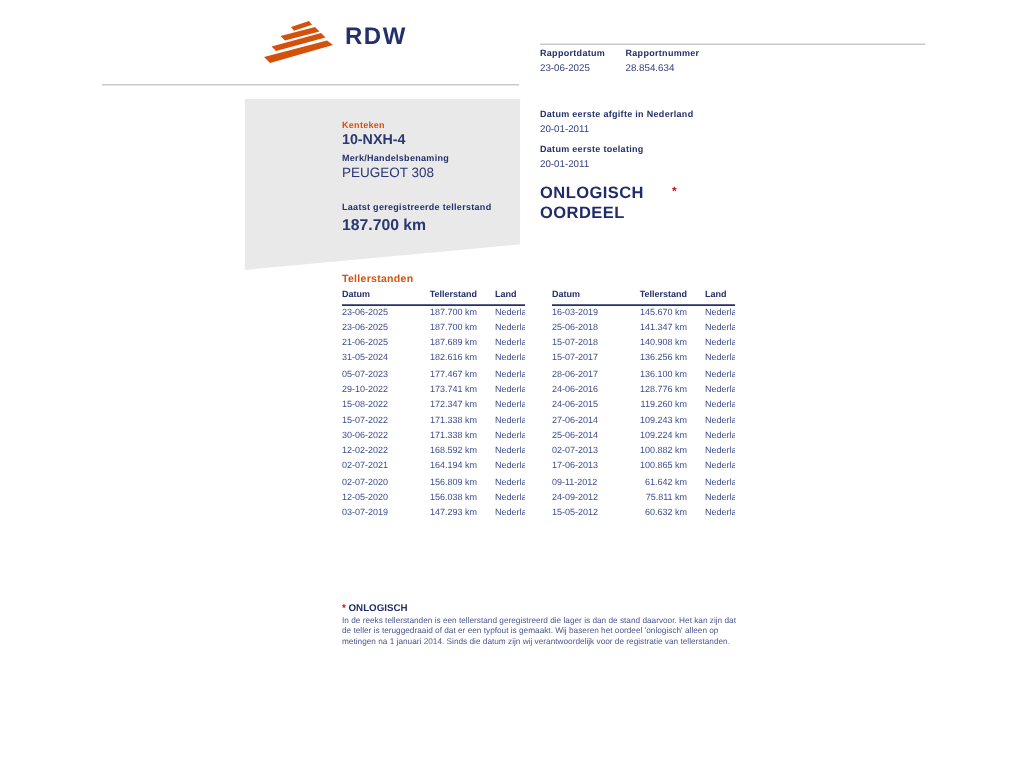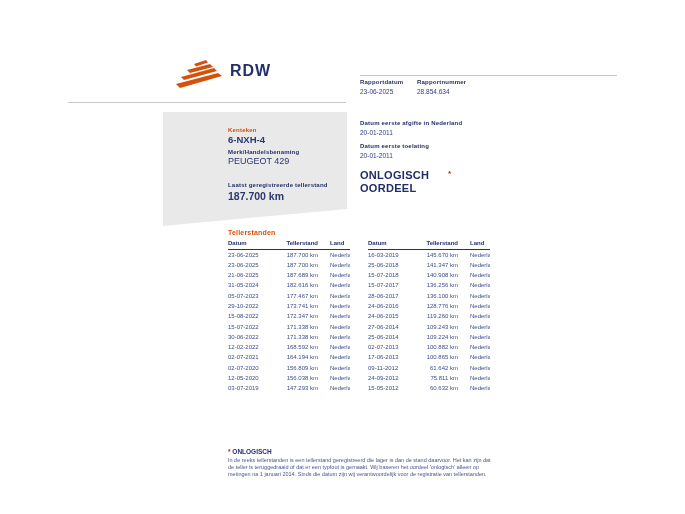--- a/index.html
+++ b/index.html
@@ -5,21 +5,21 @@
   :root{
     --orange:#D4510C;
     --navy:#23306C;
     --red:#C8171B;
     --panel-gray:#E9E9E9;
     --cell:#3D4D8C;
     --muted:#7A82A6;
   }
   *{margin:0;padding:0;box-sizing:border-box;-webkit-text-size-adjust:none;}
   body{background:#ffffff;font-family:"Liberation Sans",sans-serif;}
-  .page{position:relative;width:685px;height:434px;background:#ffffff;overflow:hidden;margin-top:46px;}
+  .page{position:relative;width:685px;height:434px;background:#ffffff;overflow:hidden;}
   .abs{position:absolute;}
   .lbl{font-size:6px;line-height:7px;font-weight:700;color:var(--navy);letter-spacing:.2px;white-space:nowrap;}
   .lbl.orange{color:var(--orange);}
   .val{font-size:6.5px;line-height:8px;color:#33417E;white-space:nowrap;}
   .rule{height:1px;background:#c9c9c9;}
   .logo-text{font-size:16px;font-weight:700;color:var(--navy);letter-spacing:1px;}
   .report-title{font-size:13px;font-weight:700;color:var(--orange);letter-spacing:.2px;white-space:nowrap;}
   .panel{background:var(--panel-gray);clip-path:polygon(0 0,100% 0,100% 85%,0 100%);}
   .big-val{font-size:9.5px;font-weight:700;color:#2A3770;white-space:nowrap;}
   .merk-val{font-size:9px;font-weight:400;color:#2A3770;white-space:nowrap;}
@@ -59,23 +59,23 @@
   <div class="abs rule" style="left:360px;top:29px;width:257px;"></div>
 
   <div class="abs lbl" style="left:360px;top:33px;">Rapportdatum</div>
   <div class="abs lbl" style="left:417px;top:33px;">Rapportnummer</div>
   <div class="abs val" style="left:360px;top:42px;">23-06-2025</div>
   <div class="abs val" style="left:417px;top:42px;">28.854.634</div>
 
   <div class="abs panel" style="left:163px;top:66px;width:184px;height:114px;"></div>
 
   <div class="abs lbl orange" style="left:228px;top:81px;">Kenteken</div>
-  <div class="abs big-val" style="left:228px;top:88px;">6-NXH-4</div>
+  <div class="abs big-val" style="left:228px;top:88px;">10-NXH-4</div>
   <div class="abs lbl" style="left:228px;top:103px;">Merk/Handelsbenaming</div>
-  <div class="abs merk-val" style="left:228px;top:110px;">PEUGEOT 429</div>
+  <div class="abs merk-val" style="left:228px;top:110px;">PEUGEOT 308</div>
   <div class="abs lbl" style="left:228px;top:136px;">Laatst geregistreerde tellerstand</div>
   <div class="abs km-val" style="left:228px;top:144px;">187.700 km</div>
 
   <div class="abs lbl" style="left:360px;top:74px;">Datum eerste afgifte in Nederland</div>
   <div class="abs val" style="left:360px;top:83px;">20-01-2011</div>
   <div class="abs lbl" style="left:360px;top:97px;">Datum eerste toelating</div>
   <div class="abs val" style="left:360px;top:106px;">20-01-2011</div>
 
   <div class="abs oordeel" style="left:360px;top:123px;">
     <div>ONLOGISCH</div>

